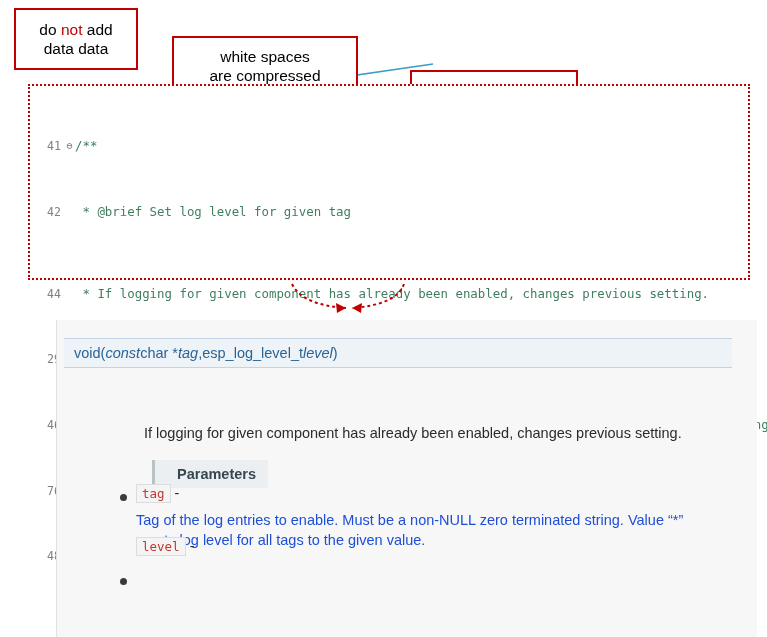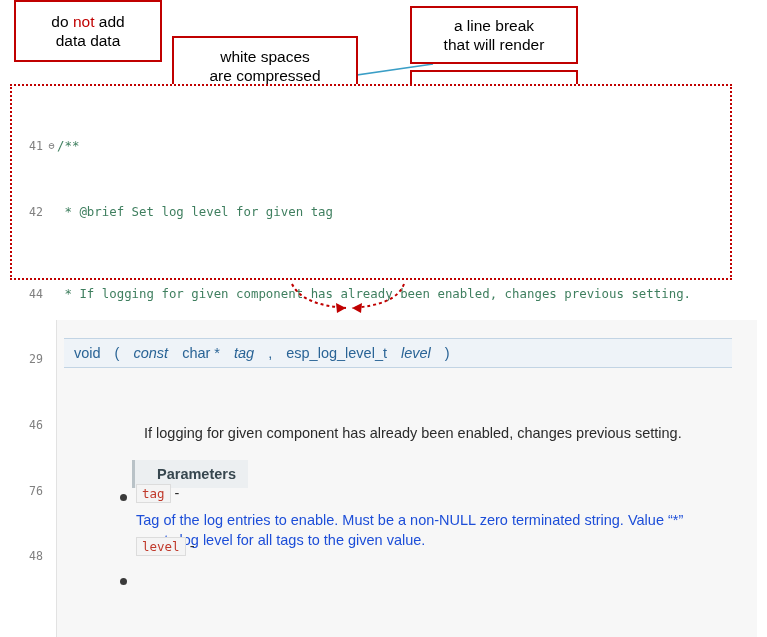--- a/index.html
+++ b/index.html
@@ -32,37 +32,37 @@
     text-align: center;
     display: flex;
     align-items: center;
     justify-content: center;
     padding: 4px 8px;
     box-sizing: border-box;
   }
   .callout .hl {
     color: #c00000;
   }
-  #callout-datatype { left: 14px;  top: 0;  width: 148px; height: 62px; }
+  #callout-datatype { left: 14px;  top: 8px;  width: 124px; height: 62px; }
   #callout-spaces   { left: 172px; top: 36px;  width: 186px; height: 60px; }
   #callout-break    { left: 410px; top: 6px;   width: 168px; height: 58px; }
   #callout-nobreak  { left: 410px; top: 70px;  width: 168px; height: 58px; }
 
   
   .connector {
     position: absolute;
     left: 0; top: 0;
     width: 767px; height: 637px;
     pointer-events: none;
   }
 
   
   #code-block {
     position: absolute;
-    left: 10px;
+    left: 28px;
     top: 84px;
     width: 722px;
     height: 196px;
     border: 2px dotted #c00000;
     background: #ffffff;
     box-sizing: border-box;
     padding: 3px 0 3px 0;
   }
   .code-table {
     font-family: "DejaVu Sans Mono", monospace;
@@ -210,26 +210,20 @@
     </div>
   </div>
 
   <div class="callout" id="callout-spaces">
     <div>
       <span>white spaces</span><br>
       <span>are  compressed</span>
     </div>
   </div>
 
-  <div class="callout" id="callout-break">
-    <div>
-      <span>a line break</span><br>
-      <span>that will render</span>
-    </div>
-  </div>
 
   <div class="callout" id="callout-nobreak">
     <div>
       <span>this line break</span><br>
       <span>will </span><span class="hl">not</span><span> render</span>
     </div>
   </div>
 
   <div id="code-block">
     <div class="code-table">
@@ -292,35 +286,35 @@
     <path d="M 292 284 C 300 300 320 306 346 308" fill="none" stroke="#c00000" stroke-width="2" stroke-dasharray="3,3"></path>
     <polygon points="346,308 336,303 337,313" fill="#c00000"></polygon>
     <path d="M 404 284 C 398 300 378 306 352 308" fill="none" stroke="#c00000" stroke-width="2" stroke-dasharray="3,3"></path>
     <polygon points="352,308 362,303 361,313" fill="#c00000"></polygon>
   </svg>
 
   <div id="doc-panel">
     <div id="doc-inner"></div>
   </div>
 
-  <div class="sig-bar" style="position:absolute; left:64px; top:338px; width:668px;gap:14px;">
+  <div class="sig-bar" style="position:absolute; left:64px; top:338px; width:668px;">
     <span class="kw">void </span>
       <span>(</span>
       <span class="it">const</span>
       <span> char *</span>
       <span class="it">tag</span>
       <span>, </span>
       <span>esp_log_level_t </span>
       <span class="it">level</span>
       <span>)</span>
   </div>
 
   <div class="doc-para" style="left:144px; top:424px; width:580px;">If logging for given component has already been enabled, changes previous setting.</div>
 
-  <div class="param-head" style="left:132px; top:460px;padding-left:22px;">Parameters</div>
+  <div class="param-head" style="left:152px; top:460px;padding-left:22px;">Parameters</div>
 
   <div class="bullet" id="bullet-tag"></div>
   <div class="param-name-row" id="row-tag">
     <span class="code-chip">tag</span>
     <span>-</span>
   </div>
   <div class="param-desc" id="desc-tag">Tag of the log entries to enable. Must be a non-NULL zero terminated string. Value “*” resets log level for all tags to the given value.</div>
 
   <div class="bullet" id="bullet-level"></div>
   <div class="param-name-row" id="row-level">

